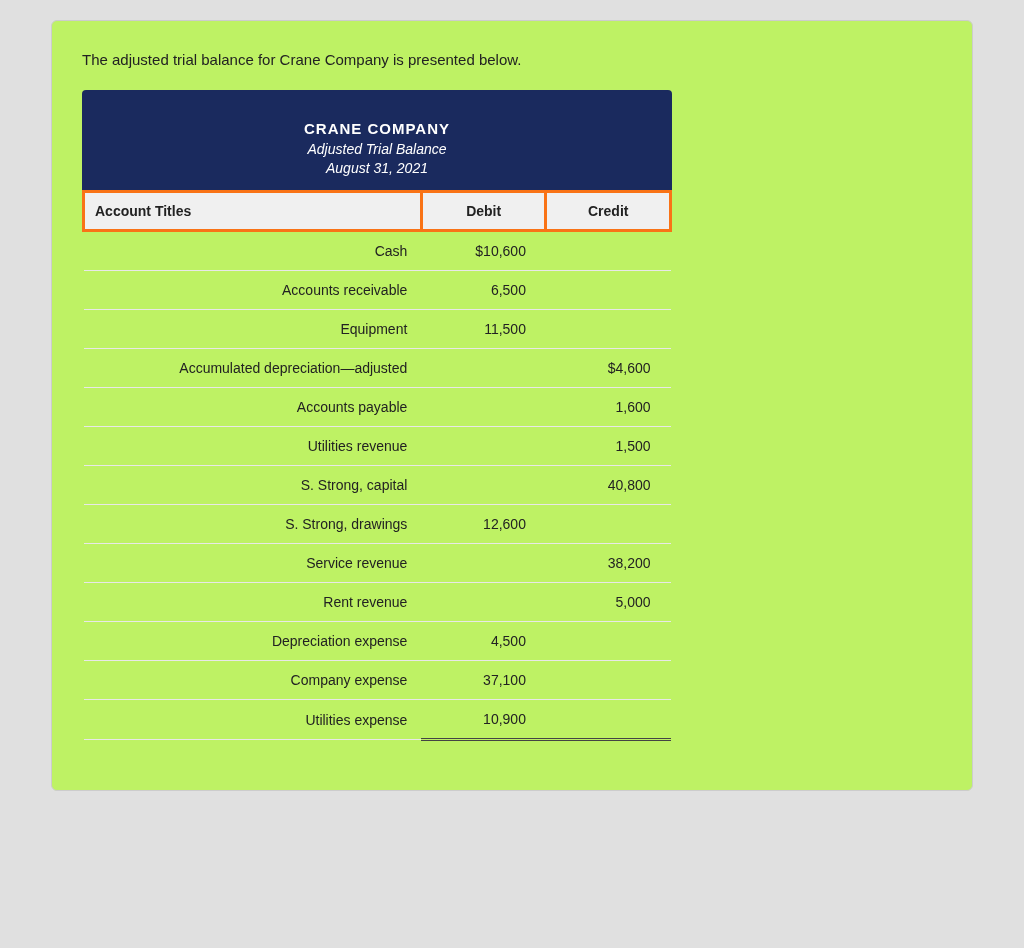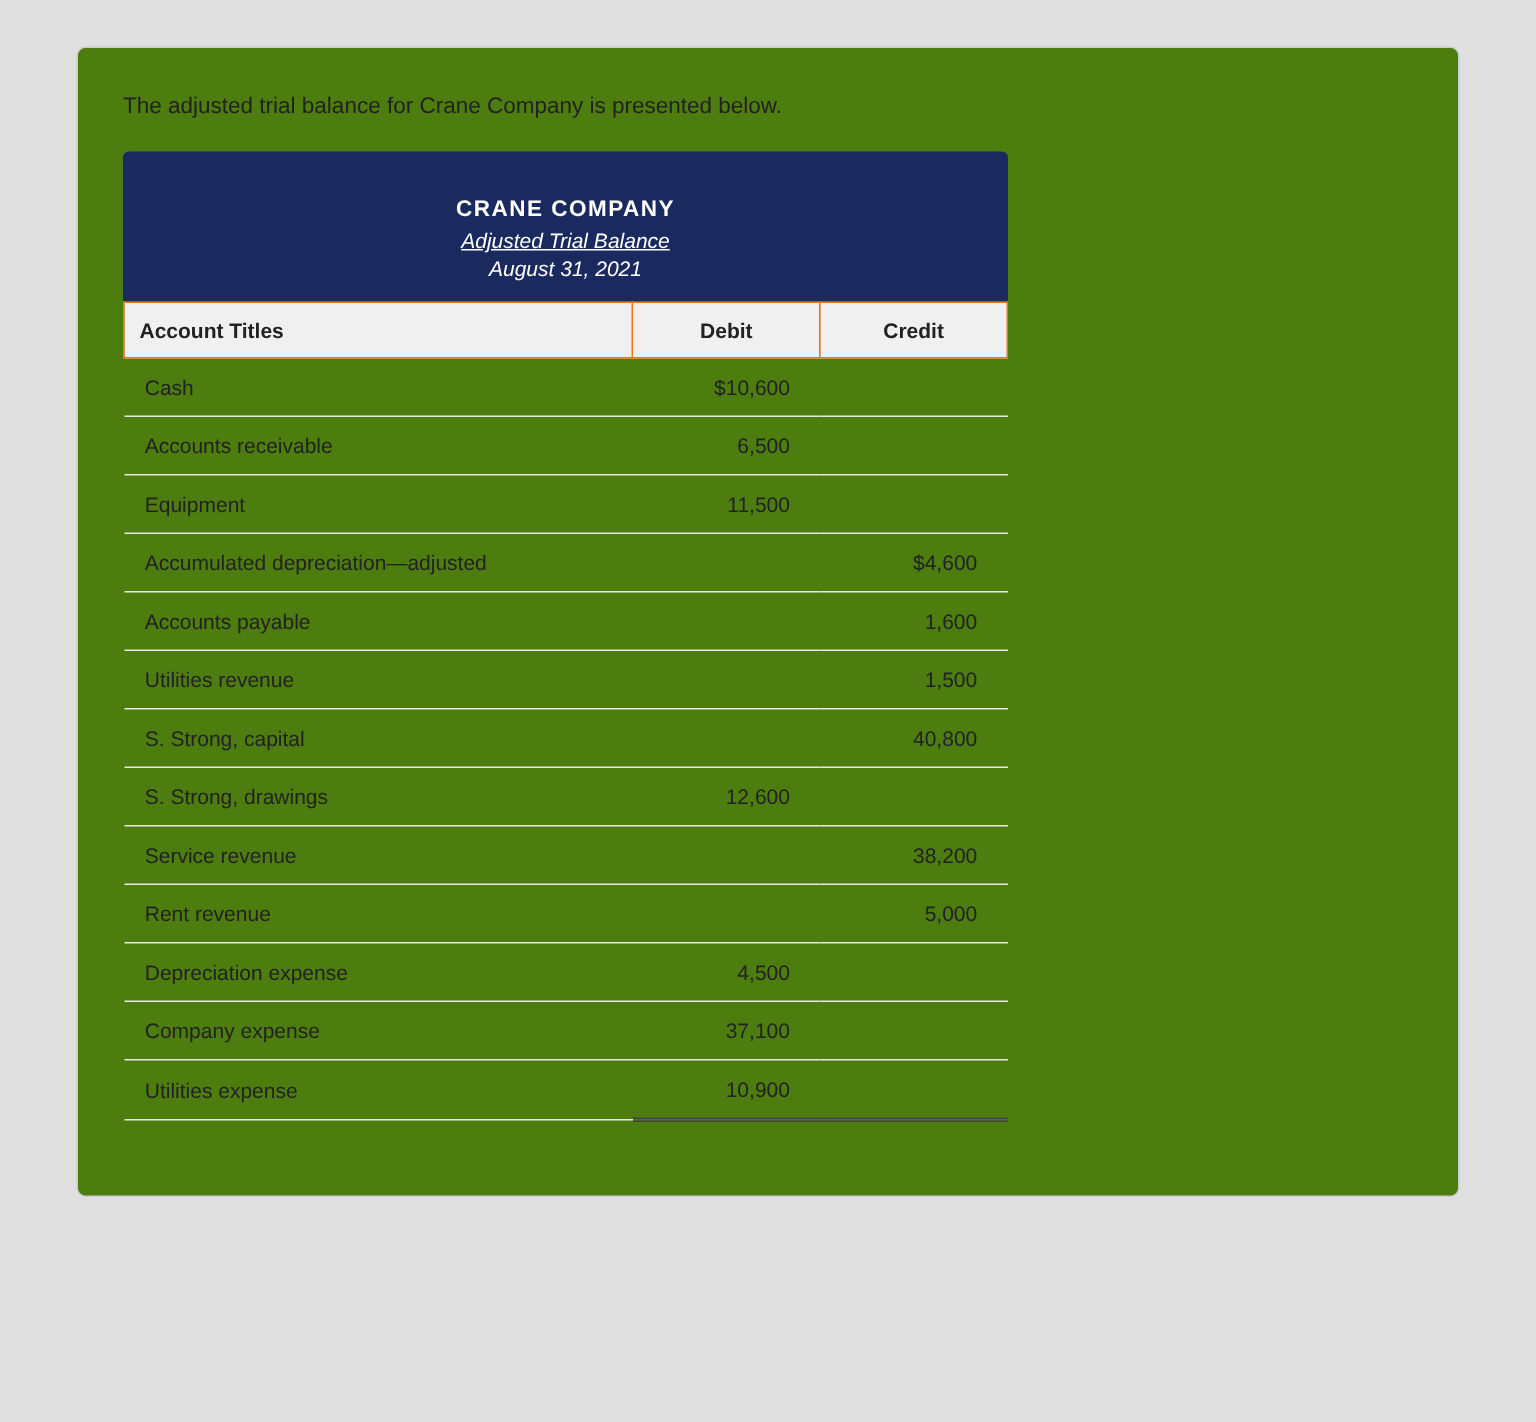--- a/index.html
+++ b/index.html
@@ -6,27 +6,26 @@
     body {
       background: #e0e0e0;
       font-family: Arial, sans-serif;
       display: flex;
       justify-content: center;
       align-items: flex-start;
       min-height: 948px;
       padding: 20px;
     }
     .page-container {
-      background: #4d7c0f;
+      background: #bef264;
       border: 1px solid #ccc;
       border-radius: 6px;
       padding: 30px 30px 40px 30px;
       width: 922px;
       max-width: 100%;
-      margin-top: 11px;
     }
     .intro-text {
       font-size: 15px;
       color: #222;
       margin-bottom: 22px;
     }
     .table-wrapper {
       width: 590px;
     }
     .table-header {
@@ -39,59 +38,58 @@
     .table-header .company-name {
       font-size: 15px;
       font-weight: bold;
       letter-spacing: 1px;
       margin-bottom: 4px;
     }
     .table-header .sub-title {
       font-size: 14px;
       font-style: italic;
       margin-bottom: 3px;
-      text-decoration: underline;
     }
     .table-header .date {
       font-size: 14px;
       font-style: italic;
     }
     .trial-table {
       width: 100%;
       border-collapse: collapse;
       font-size: 14px;
     }
     .trial-table thead tr {
       background-color: #f0f0f0;
     }
     .trial-table thead th {
       padding: 10px 10px;
       font-weight: bold;
       font-size: 14px;
       color: #222;
-      border: 1px solid #f97316;
+      border: 3px solid #f97316;
     }
     .trial-table thead th.col-account {
       text-align: left;
       width: 340px;
     }
     .trial-table thead th.col-debit,
     .trial-table thead th.col-credit {
       text-align: center;
       width: 125px;
     }
     .trial-table tbody tr {
       border-bottom: 1px solid #e8e8e8;
     }
     .trial-table tbody td {
       padding: 11px 14px;
       color: #222;
     }
     .trial-table tbody td.col-account {
-      text-align: left;
+      text-align: right;
     }
     .trial-table tbody td.col-debit,
     .trial-table tbody td.col-credit {
       text-align: right;
       padding-right: 20px;
     }
     .trial-table tfoot tr.total-row td {
       padding: 10px 14px;
       font-size: 14px;
       color: #222;

